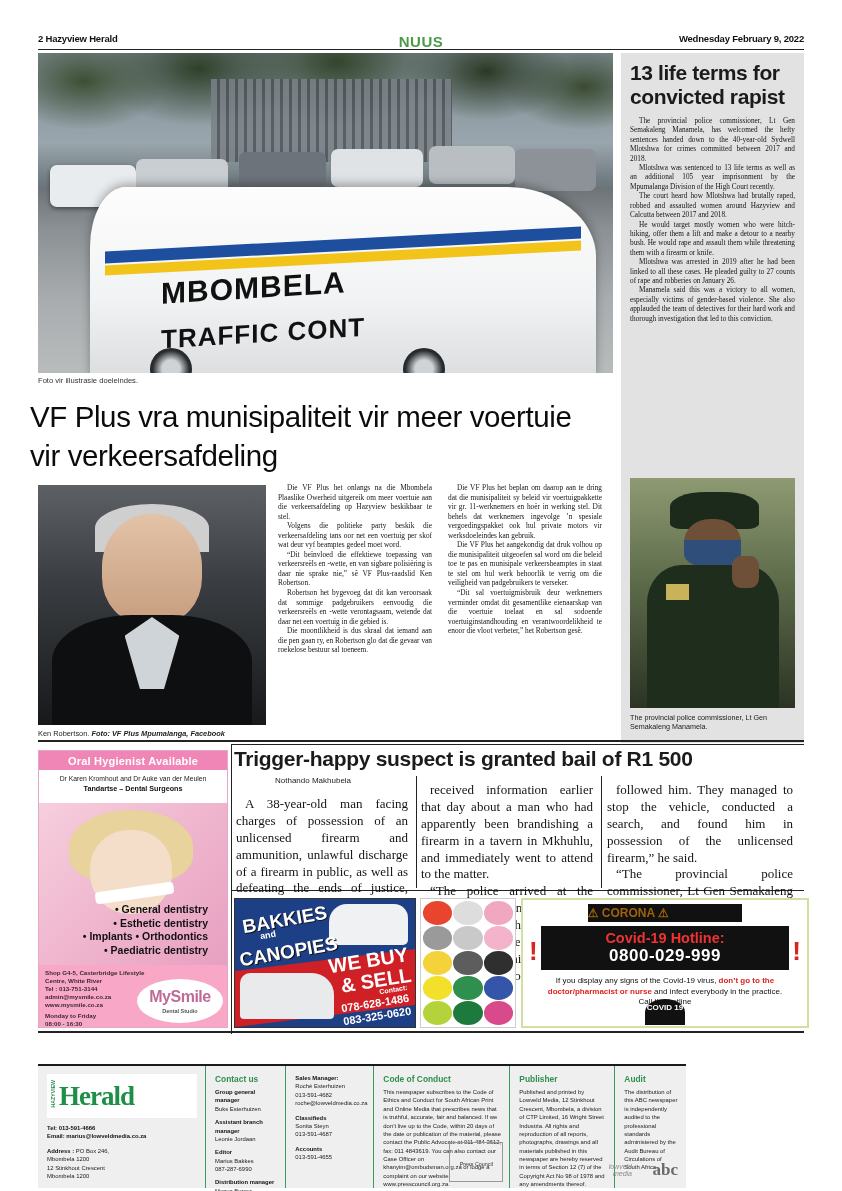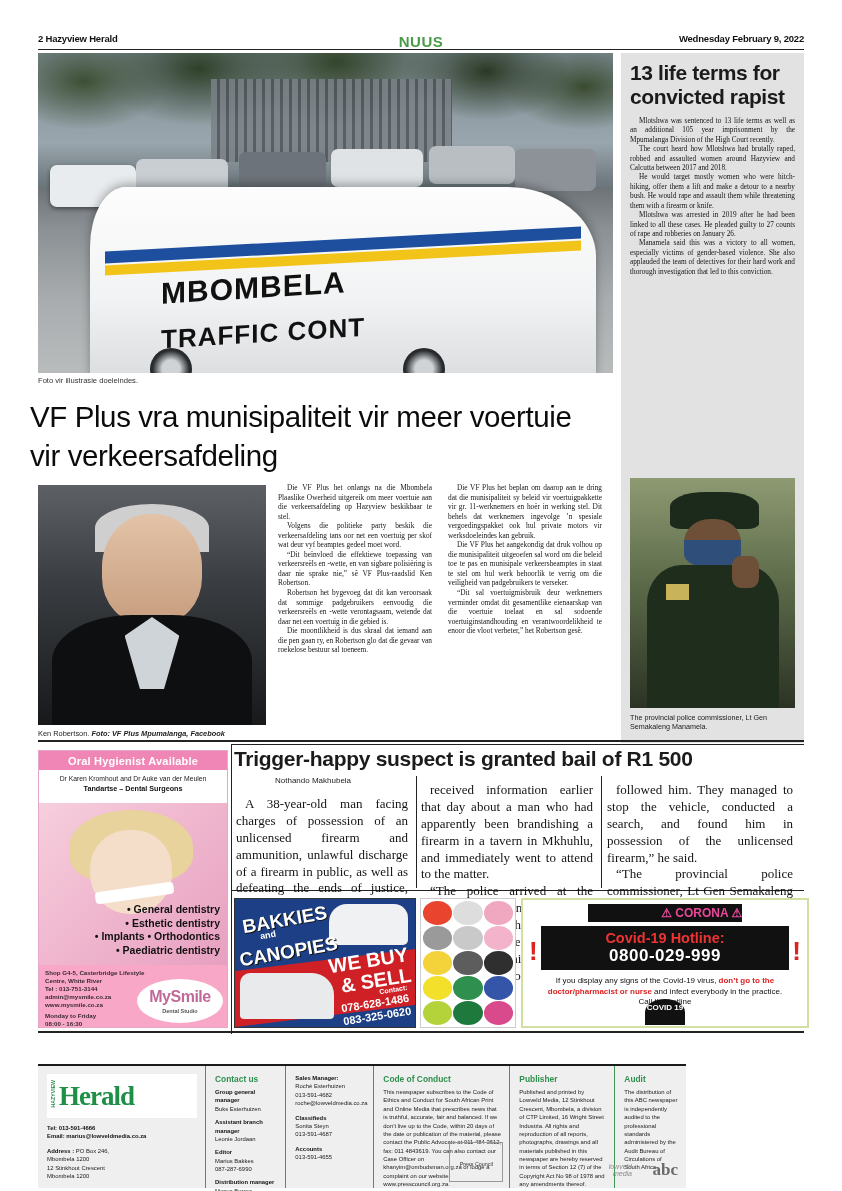--- a/index.html
+++ b/index.html
@@ -136,21 +136,21 @@
   .dent-sub2 { text-align:center; font-size:7.2px; color:#111; font-weight:bold; padding-top:2px;}
   .dent-photo { position:absolute; left:0; top:52px; width:100%; height:168px;
      background:linear-gradient(135deg,#f6cfdd 0%,#f0b8cf 45%,#e79fc0 100%); overflow:hidden;}
   .kid-hair{position:absolute; left:16%; top:4%; width:66%; height:44%;
      background:#e7d39b; border-radius:50% 50% 38% 38%;}
   .kid-face{position:absolute; left:27%; top:16%; width:44%; height:50%;
      background:#f4ddc9; border-radius:46% 46% 48% 48%;}
   .kid-brush{position:absolute; left:30%; top:50%; width:42%; height:7%;
      background:#ffffff; border-radius:4px; transform:rotate(-8deg);}
   .dent-bullets{ position:absolute; left:0; top:152px; width:100%;
-     text-align:right; padding-right:7px; font-size:10.5px; font-weight:bold;
+     text-align:right; padding-right:19px; font-size:10.5px; font-weight:bold;
      color:#111; line-height:1.30;}
   .dent-foot { position:absolute; left:0; bottom:0; width:100%; height:62px;
      background:#f8a8c6; padding:4px 6px; }
   .dent-foot div { font-size:6.2px; font-weight:bold; color:#3a2a30; line-height:1.28;}
   .mysmile { position:absolute; right:4px; bottom:4px; width:86px; height:44px;
      background:#fff; border-radius:50%; display:flex; align-items:center;
      justify-content:center; flex-direction:column;}
   .mysmile .ms1{font-size:16px; font-weight:bold; color:#c06a98; letter-spacing:-.5px;}
   .mysmile .ms2{font-size:5.5px; color:#555;}
 
@@ -177,22 +177,22 @@
 
   
   .ad-swatch{position:absolute; left:420px; top:898px; width:96px; height:130px;
      background:#fff; display:grid; grid-template-columns:repeat(3,1fr);
      grid-auto-rows:1fr; gap:1px; padding:2px; border:1px solid #ccc;}
   .ad-swatch i{display:block; border-radius:50%;}
 
   
   .ad-corona{position:absolute; left:521px; top:898px; width:288px; height:130px;
      border:2px solid #cfe0a0; background:#fff; padding:4px;}
-  .cor-title{background:#111; color:#ec4899; font-size:12px; font-weight:bold;
-     text-align:right; padding:2px 0; width:56%; margin:0 auto;}
+  .cor-title{background:#111; color:#a16207; font-size:12px; font-weight:bold;
+     text-align:left; padding:2px 0; width:56%; margin:0 auto;}
   .cor-box{background:#111; margin:4px 14px 0; padding:4px 0; text-align:center;}
   .cor-box .l1{color:#e33; font-size:14.5px; font-weight:bold;}
   .cor-box .l2{color:#fff; font-size:17px; font-weight:bold; letter-spacing:.5px;}
   .cor-msg{font-size:8px; text-align:center; color:#111; padding:6px 16px 0; line-height:1.33;}
   .cor-msg .r{color:#d22; font-weight:bold;}
   .cor-excl{position:absolute; font-size:26px; color:#d22; font-weight:bold; top:36px;}
   .cor-logo{position:absolute; left:50%; transform:translateX(-50%); bottom:1px;
      width:40px; height:26px; background:#111; border-radius:50% 50% 0 0;
      color:#fff; font-size:8px; font-weight:bold; text-align:center; padding-top:4px;}
 
@@ -273,20 +273,21 @@
     </div>
   <div class="vf-col" id="vfColB">
       <p>Die VF Plus het beplan om daarop aan te dring dat die munisipaliteit sy beleid vir voertuigpakkette vir gr. 11-werknemers en hoër in werking stel. Dit behels dat werknemers ingevolge ’n spesiale vergoedingspakket ook hul private motors vir werksdoeleindes kan gebruik.</p>
       <p>Die VF Plus het aangekondig dat druk volhou op die munisipaliteit uitgeoefen sal word om die beleid toe te pas en munisipale verkeersbeamptes in staat te stel om hul werk behoorlik te verrig om die veiligheid van padgebruikers te verseker.</p>
       <p>“Dit sal voertuigmisbruik deur werknemers verminder omdat dit gesamentlike eienaarskap van die voertuie toelaat en sal sodoende voertuiginstandhouding en verantwoordelikheid te enoor die vloot verbeter,” het Robertson gesê.</p>
     </div>
 
   <div class="rc">
     <h2 class="rc-head">13 life terms for convicted rapist</h2>
     <div class="rc-body" id="rcBody">
+        <p>The provincial police commissioner, Lt Gen Semakaleng Manamela, has welcomed the hefty sentences handed down to the 40-year-old Sydwell Mlotshwa for crimes committed between 2017 and 2018.</p>
         <p>Mlotshwa was sentenced to 13 life terms as well as an additional 105 year imprisonment by the Mpumalanga Division of the High Court recently.</p>
         <p>The court heard how Mlotshwa had brutally raped, robbed and assaulted women around Hazyview and Calcutta between 2017 and 2018.</p>
         <p>He would target mostly women who were hitch-hiking, offer them a lift and make a detour to a nearby bush. He would rape and assault them while threatening them with a firearm or knife.</p>
         <p>Mlotshwa was arrested in 2019 after he had been linked to all these cases. He pleaded guilty to 27 counts of rape and robberies on January 26.</p>
         <p>Manamela said this was a victory to all women, especially victims of gender-based violence. She also applauded the team of detectives for their hard work and thorough investigation that led to this conviction.</p>
       </div>
     <div class="rc-photo">
       <div class="of-hat"></div>
       <div class="of-face"></div>
       <div class="of-mask"></div>

